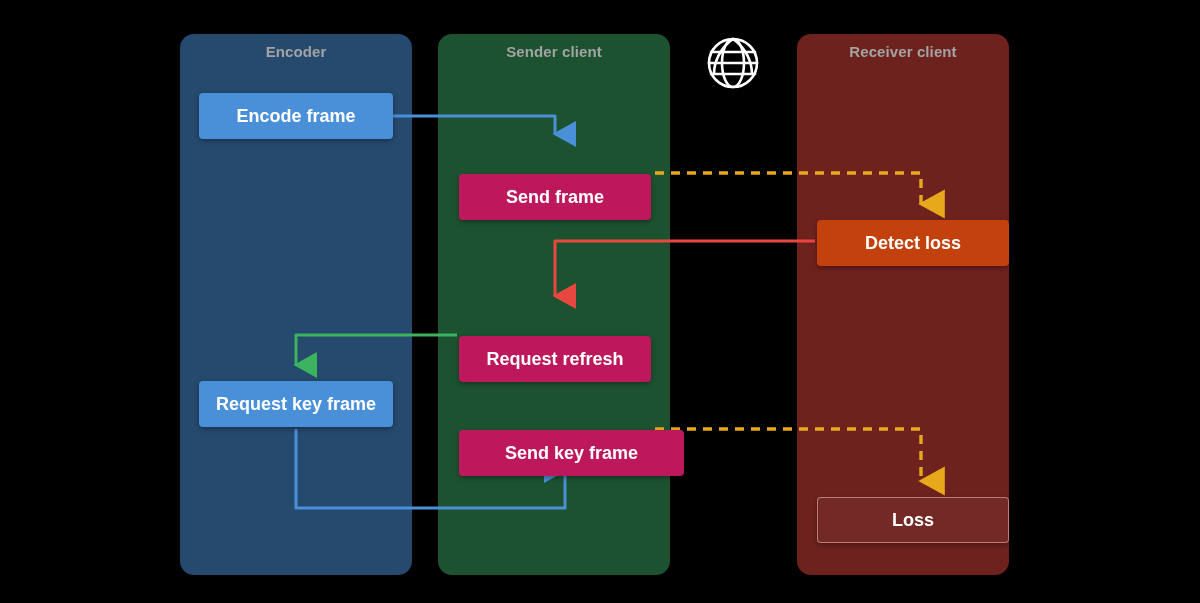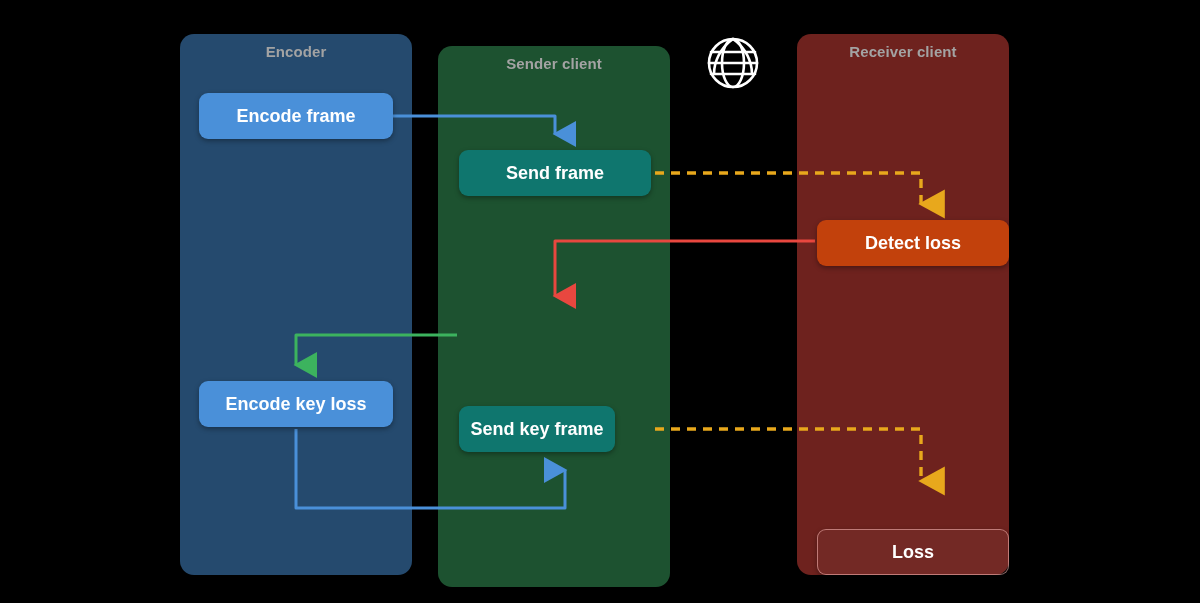--- a/index.html
+++ b/index.html
@@ -30,48 +30,48 @@
     top: 9px;
     left: 0;
     right: 0;
     text-align: center;
     color: #a3a3a3;
     font-size: 15px;
     font-weight: bold;
     letter-spacing: 0.1px;
   }
   #lane-encoder  { left: 180px; top: 34px; width: 232px; height: 541px; background: #254a6e; }
-  #lane-sender   { left: 438px; top: 46px; width: 232px; height: 541px; background: #1d5230; }
+  #lane-sender   { left: 438px; top: 34px; width: 232px; height: 541px; background: #1d5230; }
   #lane-receiver { left: 797px; top: 34px; width: 212px; height: 541px; background: #6e221e; }
 
   
   .node {
     position: absolute;
     display: flex;
     align-items: center;
     justify-content: center;
-    border-radius: 9px;
+    border-radius: 4px;
     color: #ffffff;
     font-size: 18px;
     font-weight: bold;
     box-sizing: border-box;
     box-shadow: 0 2px 5px rgba(0,0,0,0.35);
     z-index: 5;
     white-space: nowrap;
   }
   .node-blue   { background: #4a90d9; }
-  .node-green  { background: #0f766e; }
+  .node-green  { background: #be185d; margin-top: 24px; }
   .node-red    { background: #c2410c; }
-  .node-ghost  { background: rgba(255,255,255,0.035); border: 1.5px solid rgba(255,190,185,0.55); margin-top: 32px; }
+  .node-ghost  { background: rgba(255,255,255,0.035); border: 1.5px solid rgba(255,190,185,0.55); }
 
   #node-encode-frame     { left: 199px; top: 93px;  width: 194px; height: 46px; }
   #node-encode-key-frame { left: 199px; top: 381px; width: 194px; height: 46px; }
   #node-send-frame       { left: 459px; top: 150px; width: 192px; height: 46px; }
   #node-request-refresh  { left: 459px; top: 312px; width: 192px; height: 46px; }
-  #node-send-key-frame   { left: 459px; top: 406px; width: 156px; height: 46px; }
+  #node-send-key-frame   { left: 459px; top: 406px; width: 225px; height: 46px; }
   #node-detect-loss      { left: 817px; top: 220px; width: 192px; height: 46px; }
   #node-loss             { left: 817px; top: 497px; width: 192px; height: 46px; }
 
   
   #globe-icon {
     position: absolute;
     left: 702px;
     top: 32px;
     width: 62px;
     height: 62px;
@@ -151,23 +151,26 @@
   </div>
 
   <div class="node node-green" id="node-send-frame">
     <span>Send frame</span>
   </div>
 
   <div class="node node-red" id="node-detect-loss">
     <span>Detect loss</span>
   </div>
 
+  <div class="node node-green" id="node-request-refresh">
+    <span>Request refresh</span>
+  </div>
 
   <div class="node node-blue" id="node-encode-key-frame">
-    <span>Encode key loss</span>
+    <span>Request key frame</span>
   </div>
 
   <div class="node node-green" id="node-send-key-frame">
     <span>Send key frame</span>
   </div>
 
   <div class="node node-ghost" id="node-loss">
     <span>Loss</span>
   </div>
 

